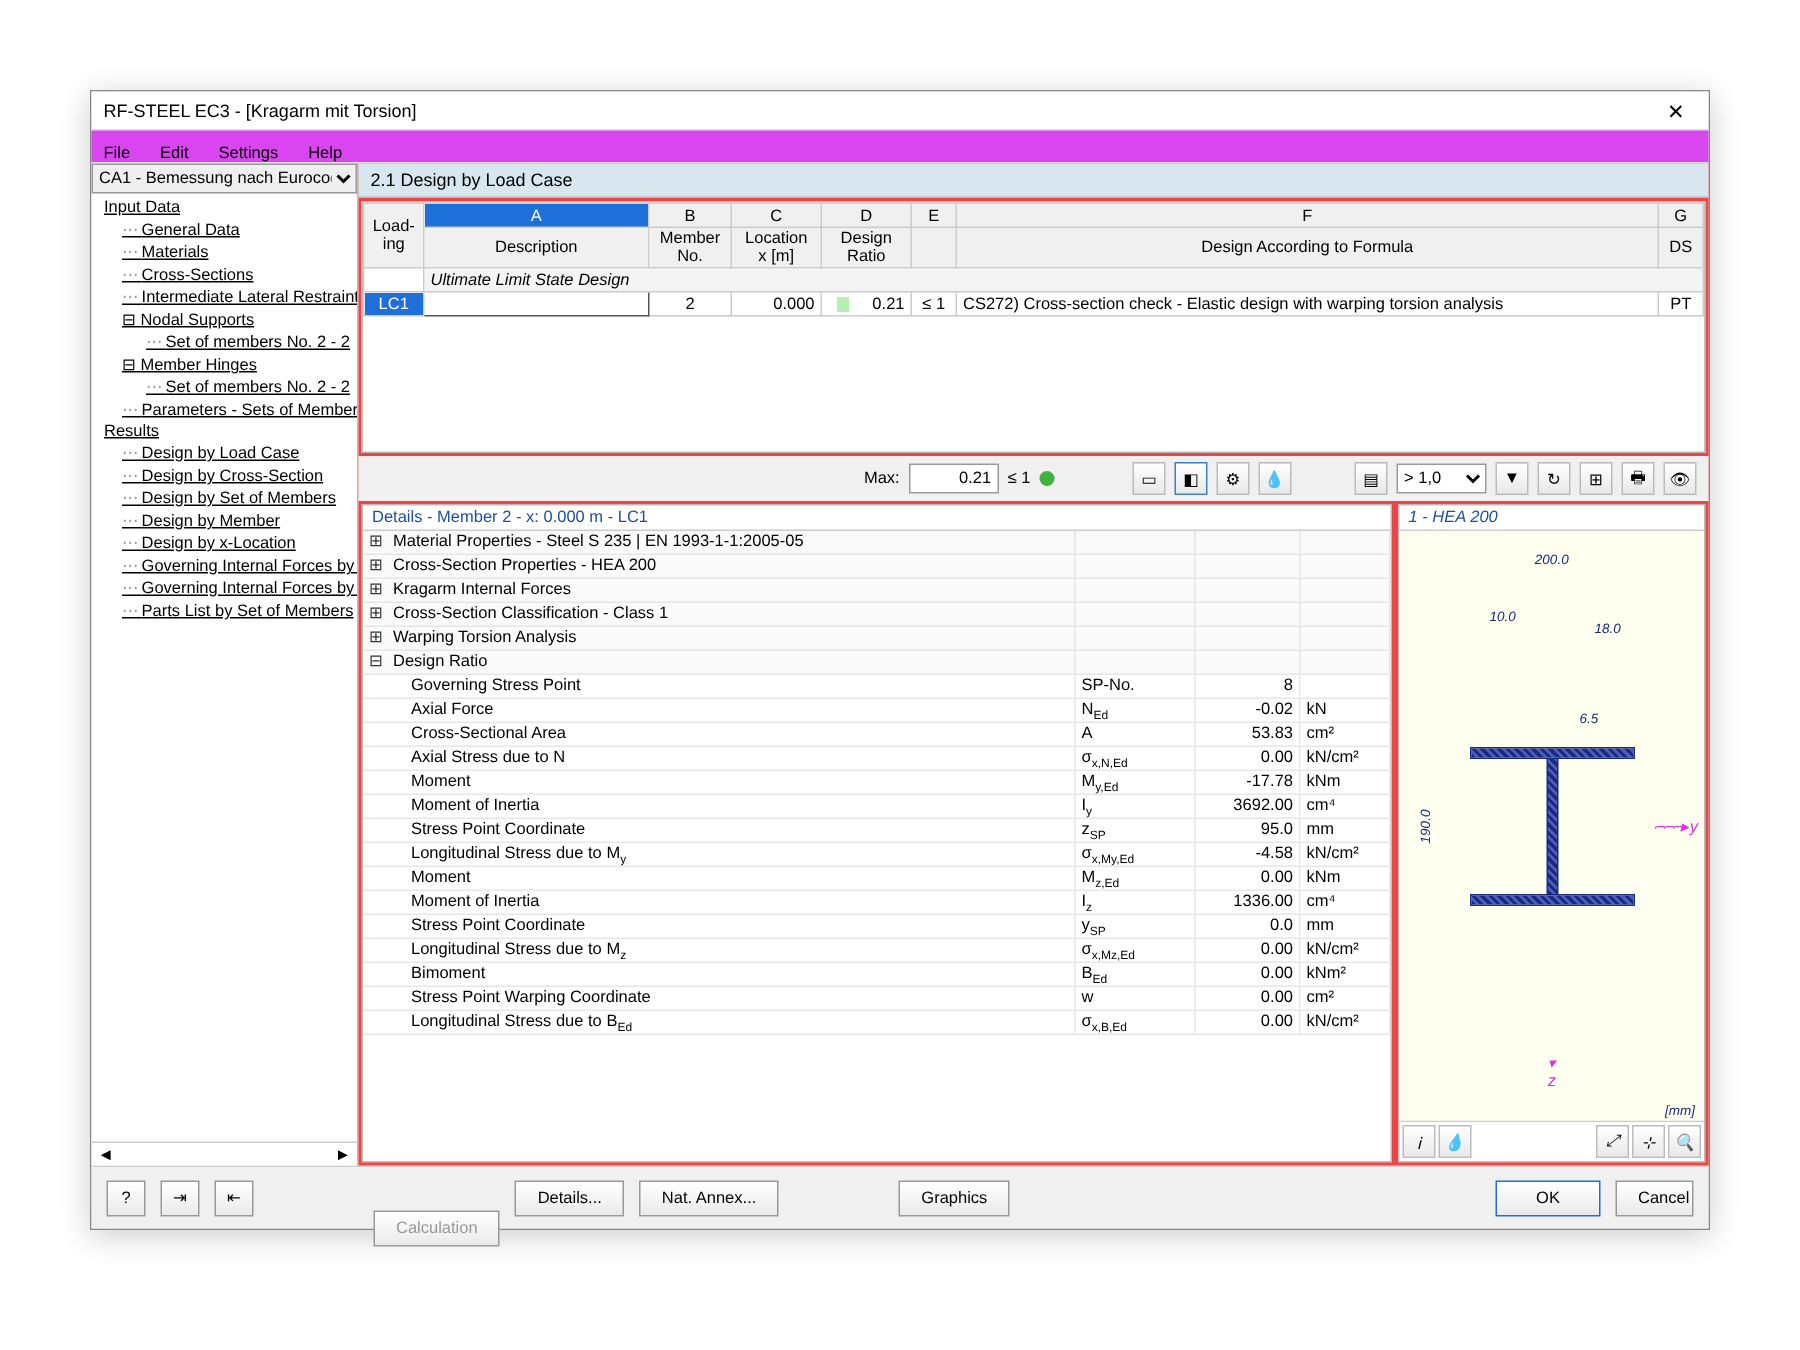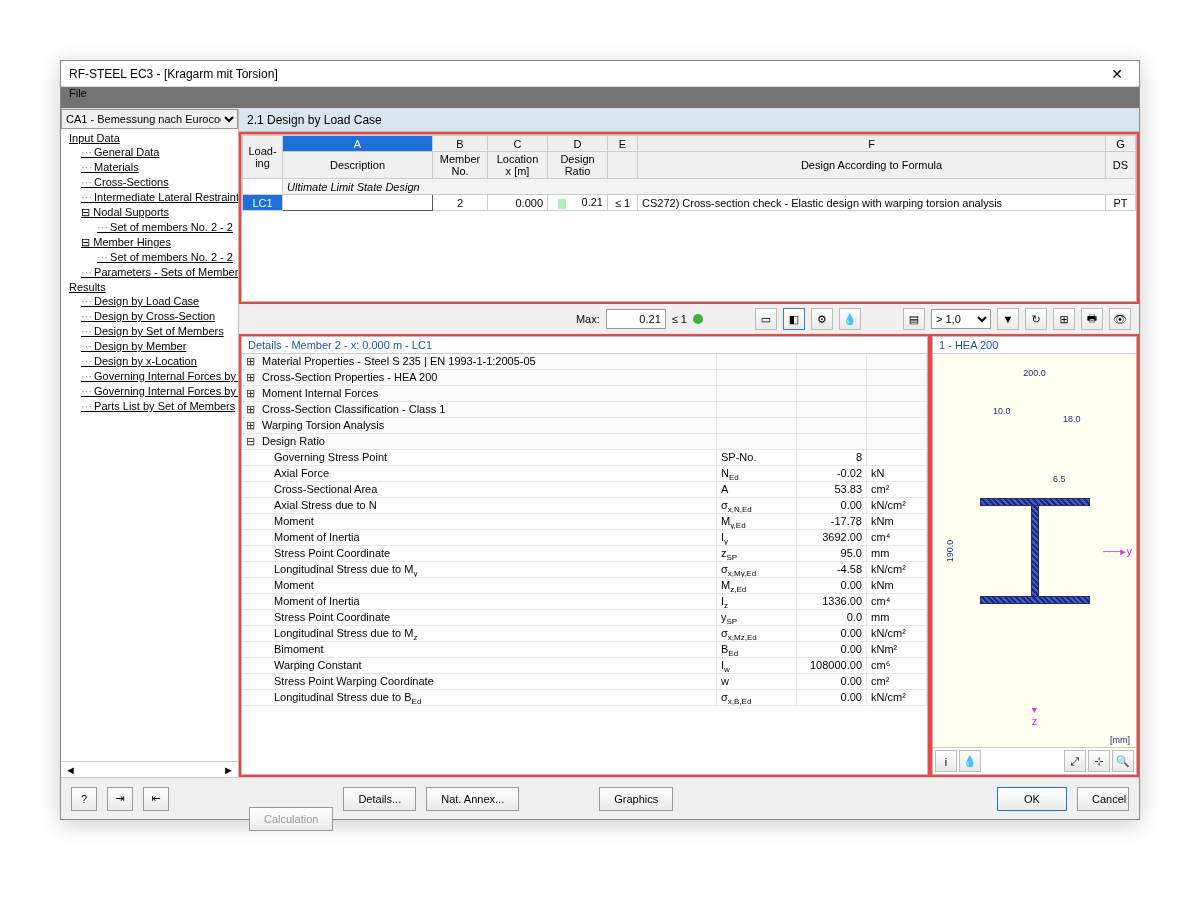--- a/index.html
+++ b/index.html
@@ -1,21 +1,21 @@
 <!DOCTYPE html>
 <html><head>
 <meta charset="utf-8">
 <style>
 * { box-sizing: border-box; margin: 0; padding: 0; font-family: "Segoe UI", Tahoma, sans-serif; font-size: 11px; }
 body { background: #fff; width: 1200px; height: 900px; overflow: hidden; }
 .window { position: absolute; left: 60px; top: 60px; width: 1080px; height: 760px; border: 1px solid #888; background: #f0f0f0; box-shadow: 0 4px 20px rgba(0,0,0,0.2); }
 .titlebar { height: 26px; display: flex; align-items: center; padding: 0 8px; background: #fff; border-bottom: 1px solid #ddd; }
 .titlebar-text { flex: 1; font-size: 12px; }
 .close-x { font-size: 14px; cursor: pointer; padding: 0 8px; }
-.menubar { height: 22px; display: flex; align-items: flex-start; padding: 0 4px; background: #737373; border-bottom: 1px solid #ddd; gap: 12px; flex-direction: column; }
+.menubar { height: 22px; display: flex; align-items: flex-end; padding: 0 4px; background: #d946ef; border-bottom: 1px solid #ddd; gap: 12px; }
 .menubar span { cursor: pointer; padding: 0 4px; }
 .body { display: flex; height: calc(100% - 26px - 22px - 42px); }
 .sidebar { width: 178px; border-right: 1px solid #bbb; background: #fff; display: flex; flex-direction: column; }
 .sidebar select { width: 100%; height: 20px; font-size: 11px; border: 1px solid #999; }
 .tree { flex: 1; overflow: auto; padding: 2px 0; }
 .tree-item { padding: 1px 4px; white-space: nowrap; cursor: pointer; text-decoration: underline; }
 .tree-item.l1 { padding-left: 8px; }
 .tree-item.l2 { padding-left: 20px; }
 .tree-item.l3 { padding-left: 36px; }
 .tree-item .dots { color: #999; letter-spacing: -1px; }
@@ -42,21 +42,21 @@
 .details-title { color: #1e4f9e; padding: 2px 6px; border-bottom: 1px solid #ccc; }
 .details-grid { flex: 1; overflow: auto; }
 .drow { display: flex; border-bottom: 1px solid #e6e6e6; height: 16px; align-items: stretch; }
 .drow > div { border-right: 1px solid #e6e6e6; padding: 0 4px; line-height: 15px; overflow: hidden; white-space: nowrap; }
 .drow .exp { width: 16px; text-align: center; border-right: none; color: #333; }
 .drow .lbl { flex: 1; }
 .drow .sym { width: 80px; }
 .drow .val { width: 70px; text-align: right; }
 .drow .unit { width: 60px; }
 .drow.header { background: #fafafa; }
-.section-panel { width: 205px; display: flex; flex-direction: column; background: #fff; border: 1px solid #bbb; }
+.section-panel { width: 205px; display: flex; flex-direction: column; background: #fff; border: 1px solid #bbb; font-style: italic; }
 .section-title { color: #1e4f9e; padding: 2px 6px; border-bottom: 1px solid #ccc; }
 .section-canvas { flex: 1; background: #fffff0; position: relative; }
 .section-foot { display: flex; justify-content: space-between; padding: 2px; border-top: 1px solid #ccc; }
 .footer { height: 42px; display: flex; align-items: center; padding: 6px 10px; gap: 10px; border-top: 1px solid #ccc; background: #f0f0f0; }
 .btn { height: 24px; padding: 0 14px; border: 1px solid #999; background: linear-gradient(#fff,#eaeaea); cursor: pointer; }
 .btn.icon { width: 26px; padding: 0; display: flex; align-items: center; justify-content: center; }
 .btn.primary { border: 1px solid #1e6fd9; }
 .btn.disabled { color: #999; margin-top: 40px; }
 sup, sub { font-size: 8px; }
 
@@ -199,21 +199,21 @@
               </div>
             <div class="drow header">
                 <div class="exp">⊞</div>
                 <div class="lbl">Cross-Section Properties  -  HEA 200</div>
                 <div class="sym"></div>
                 <div class="val"></div>
                 <div class="unit"></div>
               </div>
             <div class="drow header">
                 <div class="exp">⊞</div>
-                <div class="lbl">Moment Internal Forces</div>
+                <div class="lbl">Kragarm Internal Forces</div>
                 <div class="sym"></div>
                 <div class="val"></div>
                 <div class="unit"></div>
               </div>
             <div class="drow header">
                 <div class="exp">⊞</div>
                 <div class="lbl">Cross-Section Classification - Class 1</div>
                 <div class="sym"></div>
                 <div class="val"></div>
                 <div class="unit"></div>
@@ -316,27 +316,20 @@
                   <div class="sym">σ<sub>x,Mz,Ed</sub></div>
                   <div class="val">0.00</div>
                   <div class="unit">kN/cm²</div>
                 </div>
                 <div class="drow">
                   <div class="exp"></div>
                   <div class="lbl" style="padding-left:16px">Bimoment</div>
                   <div class="sym">B<sub>Ed</sub></div>
                   <div class="val">0.00</div>
                   <div class="unit">kNm²</div>
-                </div>
-                <div class="drow">
-                  <div class="exp"></div>
-                  <div class="lbl" style="padding-left:16px">Warping Constant</div>
-                  <div class="sym">I<sub>w</sub></div>
-                  <div class="val">108000.00</div>
-                  <div class="unit">cm⁶</div>
                 </div>
                 <div class="drow">
                   <div class="exp"></div>
                   <div class="lbl" style="padding-left:16px">Stress Point Warping Coordinate</div>
                   <div class="sym">w</div>
                   <div class="val">0.00</div>
                   <div class="unit">cm²</div>
                 </div>
                 <div class="drow">
                   <div class="exp"></div>

